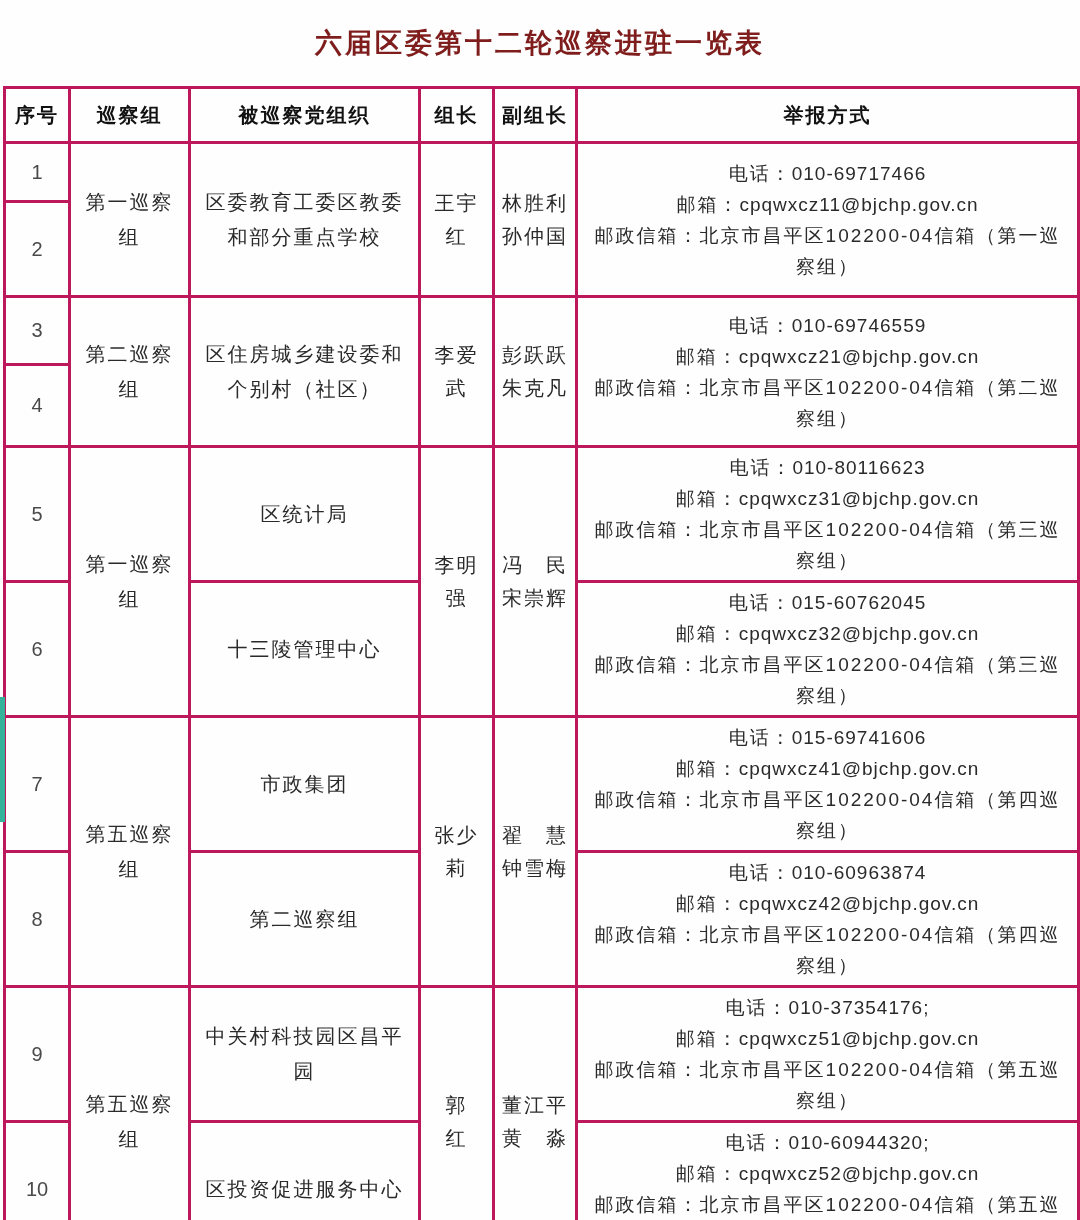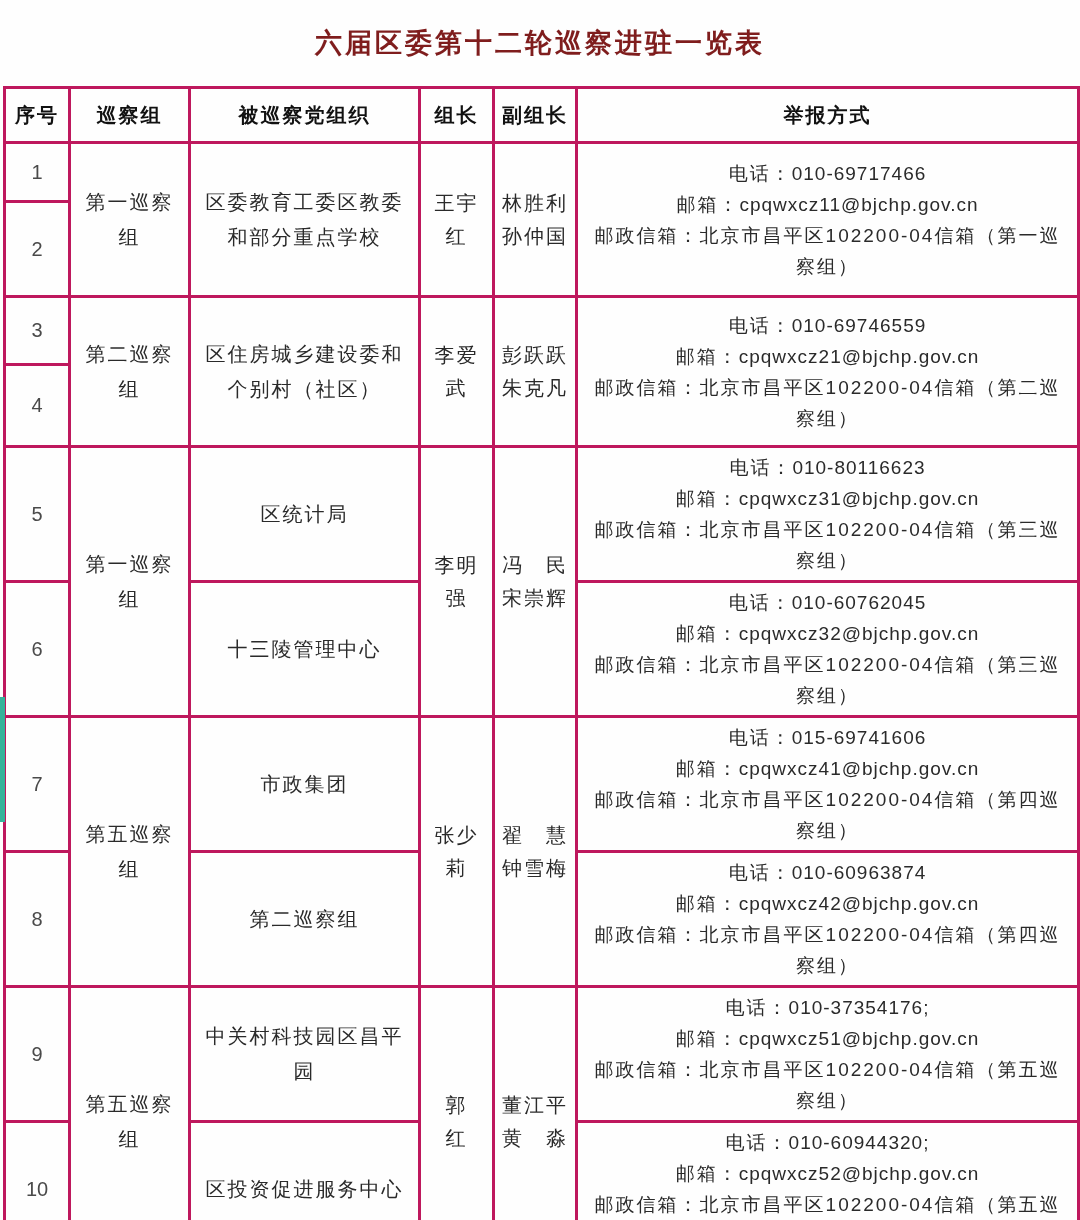--- a/index.html
+++ b/index.html
@@ -125,21 +125,21 @@
       <td class="contact">
         <div class="cline"><span>电话：</span><span class="latin">010-80116623</span></div>
         <div class="cline"><span>邮箱：</span><span class="latin">cpqwxcz31@bjchp.gov.cn</span></div>
         <div class="cline"><span>邮政信箱：</span><span>北京市昌平区102200-04信箱（第三巡察组）</span></div>
       </td>
     </tr>
     <tr class="h-r6">
       <td class="index">6</td>
       <td class="org">十三陵管理中心</td>
       <td class="contact">
-        <div class="cline"><span>电话：</span><span class="latin">010-60762045</span></div>
+        <div class="cline"><span>电话：</span><span class="latin">015-60762045</span></div>
         <div class="cline"><span>邮箱：</span><span class="latin">cpqwxcz32@bjchp.gov.cn</span></div>
         <div class="cline"><span>邮政信箱：</span><span>北京市昌平区102200-04信箱（第三巡察组）</span></div>
       </td>
     </tr>
 
     <tr class="h-r7">
       <td class="index">7</td>
       <td class="group" rowspan="2">第五巡察组</td>
       <td class="org">市政集团</td>
       <td class="leader" rowspan="2">张少莉</td>

